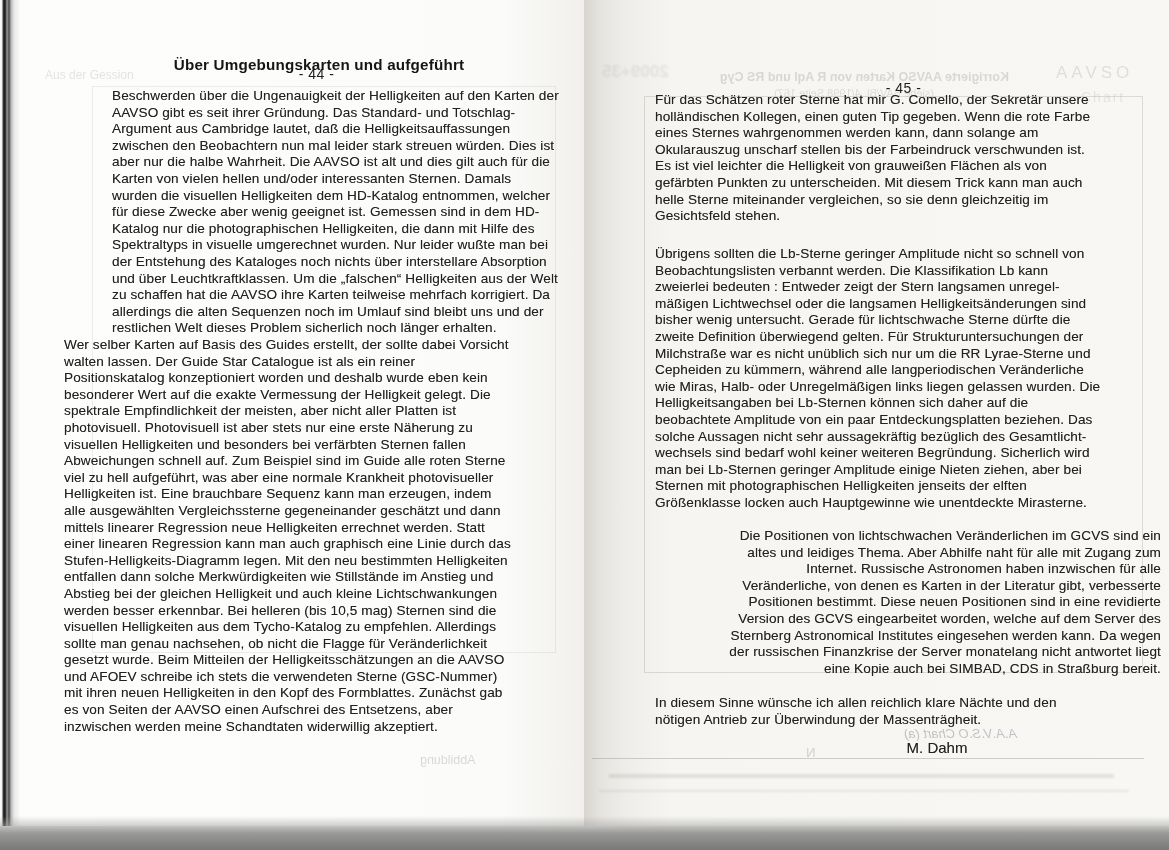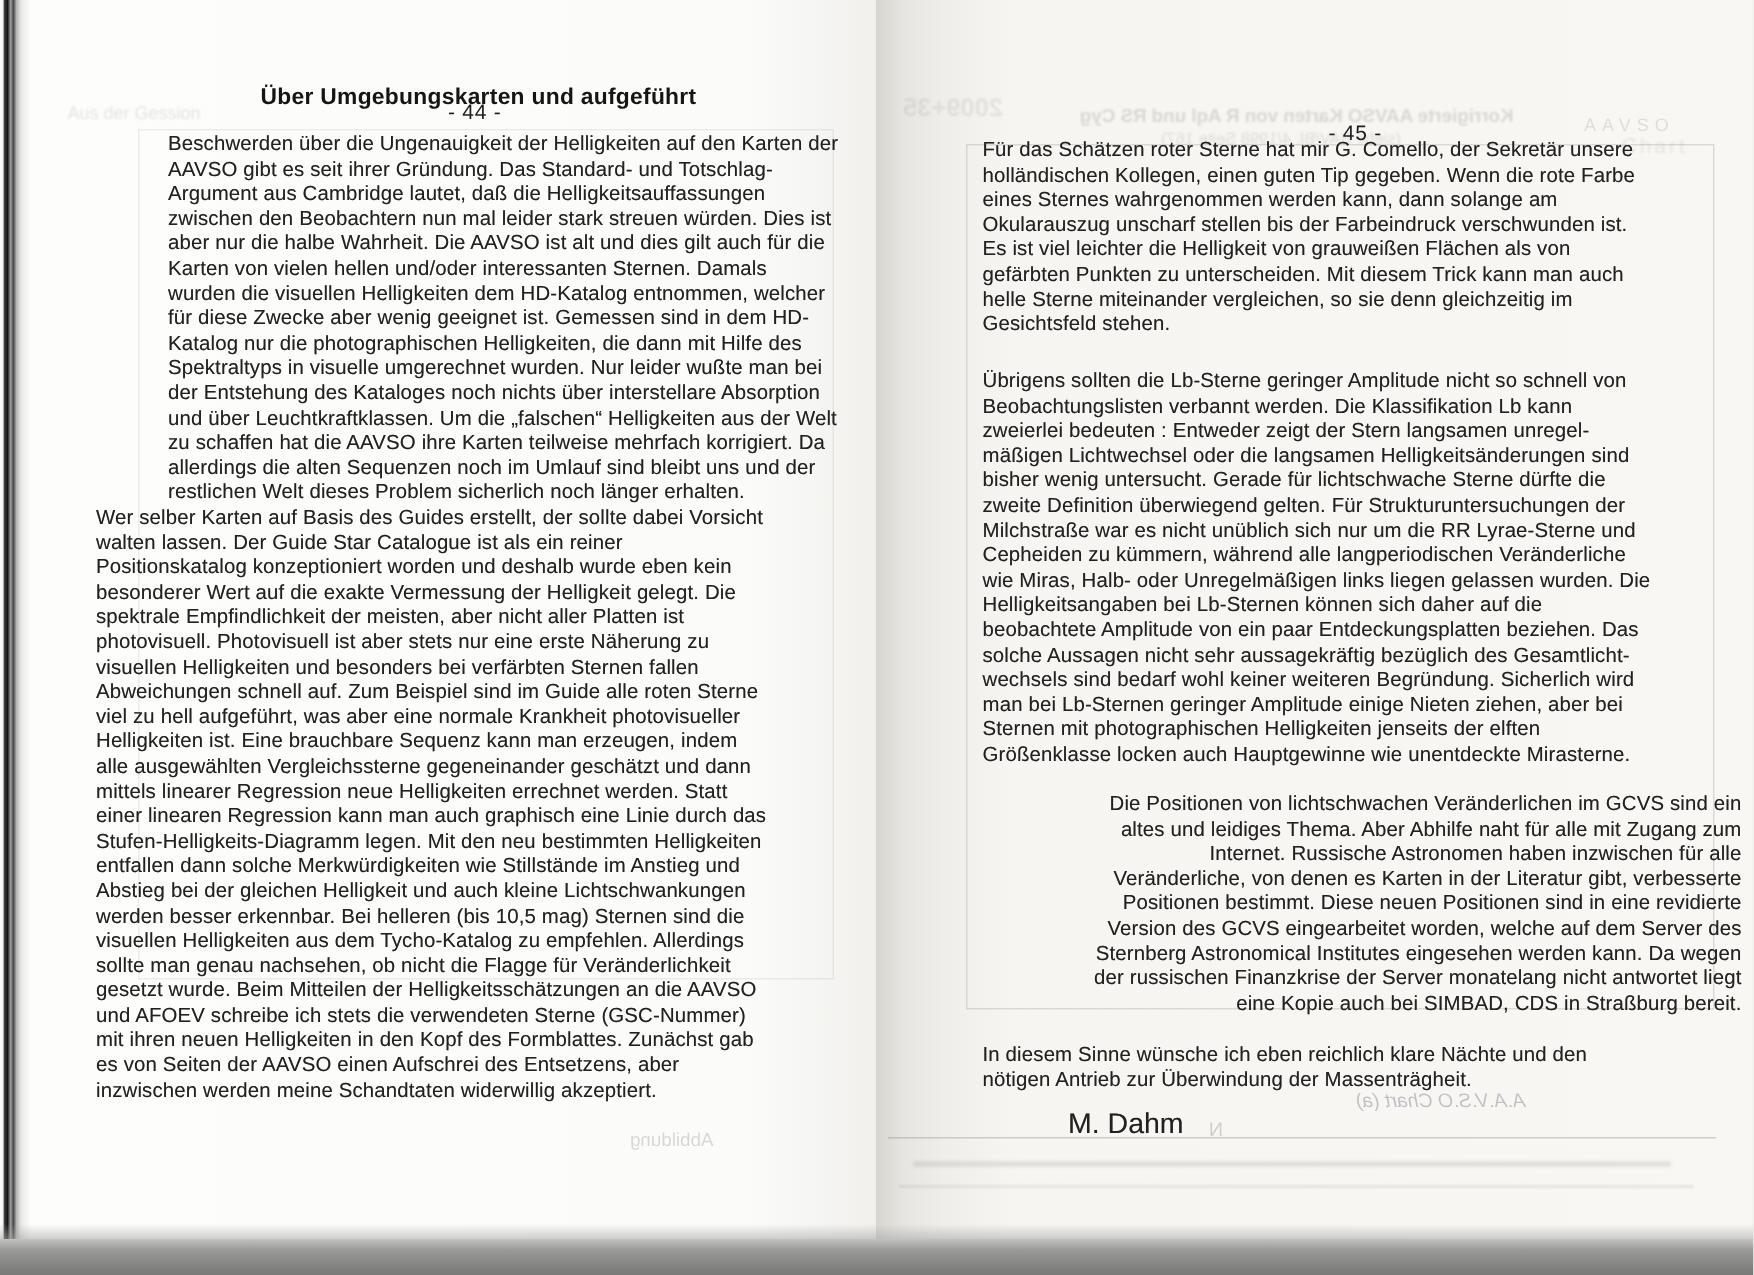--- a/index.html
+++ b/index.html
@@ -48,37 +48,37 @@
     text-shadow:0 0 .4px rgba(0,0,0,.35);
   }
   .p-l1 { left:44px; top:88px;  width:515px;margin-left:48px; }
   .p-l2 { left:44px; top:337px; width:515px; }
   .p-r1 { left:71px; top:92px;  width:506px; }
   .p-r2 { left:71px; top:246px; width:506px; }
   .p-r3 { left:71px; top:528px; width:506px;text-align:right; }
   .p-r4 { left:71px; top:695px; width:506px; }
 
   .signature {
-    position:absolute; left:128px; top:739px; width:430px; text-align:left;
-    font-size:19px; color:#212121; text-shadow:0 0 .4px rgba(0,0,0,.35);
+    position:absolute; left:138px; top:739px; width:430px; text-align:center;
+    font-size:15px; color:#212121; text-shadow:0 0 .4px rgba(0,0,0,.35);
   }
 
   
   .ghost { position:absolute; color:#8a8884; pointer-events:none; }
   .mirrored { transform:scaleX(-1); }
   .gh-left-top   { left:25px;  top:68px;  font-size:12px;  opacity:.22; filter:blur(.7px); }
   .gh-box-left   { left:72px;  top:86px;  width:462px; height:565px;
                    border:1px solid rgba(150,147,140,.16); }
   .gh-abbildung  { left:400px; top:753px; font-size:12.5px; opacity:.30; filter:blur(.5px); }
 
   .gh-code       { left:18px;  top:62px;  font-size:17px; font-weight:bold; opacity:.16; filter:blur(.8px); }
   .gh-hdr1       { left:95px;  top:70px;  width:330px; font-weight:bold; font-size:12.5px;
                    opacity:.28; filter:blur(.6px); }
   .gh-hdr2       { left:190px; top:87px;  font-size:11px; opacity:.24; filter:blur(.6px); }
-  .gh-brand1     { left:472px; top:76px;  font-size:12px; letter-spacing:4px; opacity:.22; filter:blur(.5px); }
+  .gh-brand1     { left:472px; top:63px;  font-size:17px; letter-spacing:4px; opacity:.22; filter:blur(.5px); }
   .gh-brand2     { left:497px; top:89px;  font-size:14px; letter-spacing:2px; opacity:.17; filter:blur(.6px); }
   .gh-box-right  { left:60px;  top:96px;  width:497px; height:575px;
                    border:1px solid rgba(145,142,135,.28); }
   .gh-script     { left:283px; top:726px; width:150px; font-style:italic; font-size:13px;
                    color:#7c828e; opacity:.45; filter:blur(.4px); }
   .gh-n          { left:222px; top:745px; font-size:13px; opacity:.35; filter:blur(.4px); }
   .gh-rule1      { left:8px;   top:758px; width:552px; height:1px; background:rgba(130,128,122,.35); }
   .gh-streak     { left:25px;  top:774px; width:505px; height:4px;
                    background:rgba(120,118,112,.16); filter:blur(1.2px); }
   .gh-rule2      { left:15px;  top:790px; width:530px; height:2px;
@@ -187,21 +187,21 @@
 Größenklasse locken auch Hauptgewinne wie unentdeckte Mirasterne.</div>
     <div class="body-text p-r3">Die Positionen von lichtschwachen Veränderlichen im GCVS sind ein
 altes und leidiges Thema. Aber Abhilfe naht für alle mit Zugang zum
 Internet. Russische Astronomen haben inzwischen für alle
 Veränderliche, von denen es Karten in der Literatur gibt, verbesserte
 Positionen bestimmt. Diese neuen Positionen sind in eine revidierte
 Version des GCVS eingearbeitet worden, welche auf dem Server des
 Sternberg Astronomical Institutes eingesehen werden kann. Da wegen
 der russischen Finanzkrise der Server monatelang nicht antwortet liegt
 eine Kopie auch bei SIMBAD, CDS in Straßburg bereit.</div>
-    <div class="body-text p-r4">In diesem Sinne wünsche ich eben reichlich klare Nächte und den
+    <div class="body-text p-r4">In diesem Sinne wünsche ich allen reichlich klare Nächte und den
 nötigen Antrieb zur Überwindung der Massenträgheit.</div>
 
     <div class="signature">M. Dahm</div>
 
     <div class="ghost gh-script mirrored">A.A.V.S.O Chart (a)</div>
     <div class="ghost gh-n mirrored">N</div>
     <div class="ghost gh-rule1"></div>
     <div class="ghost gh-streak"></div>
     <div class="ghost gh-rule2"></div>
   </div>

